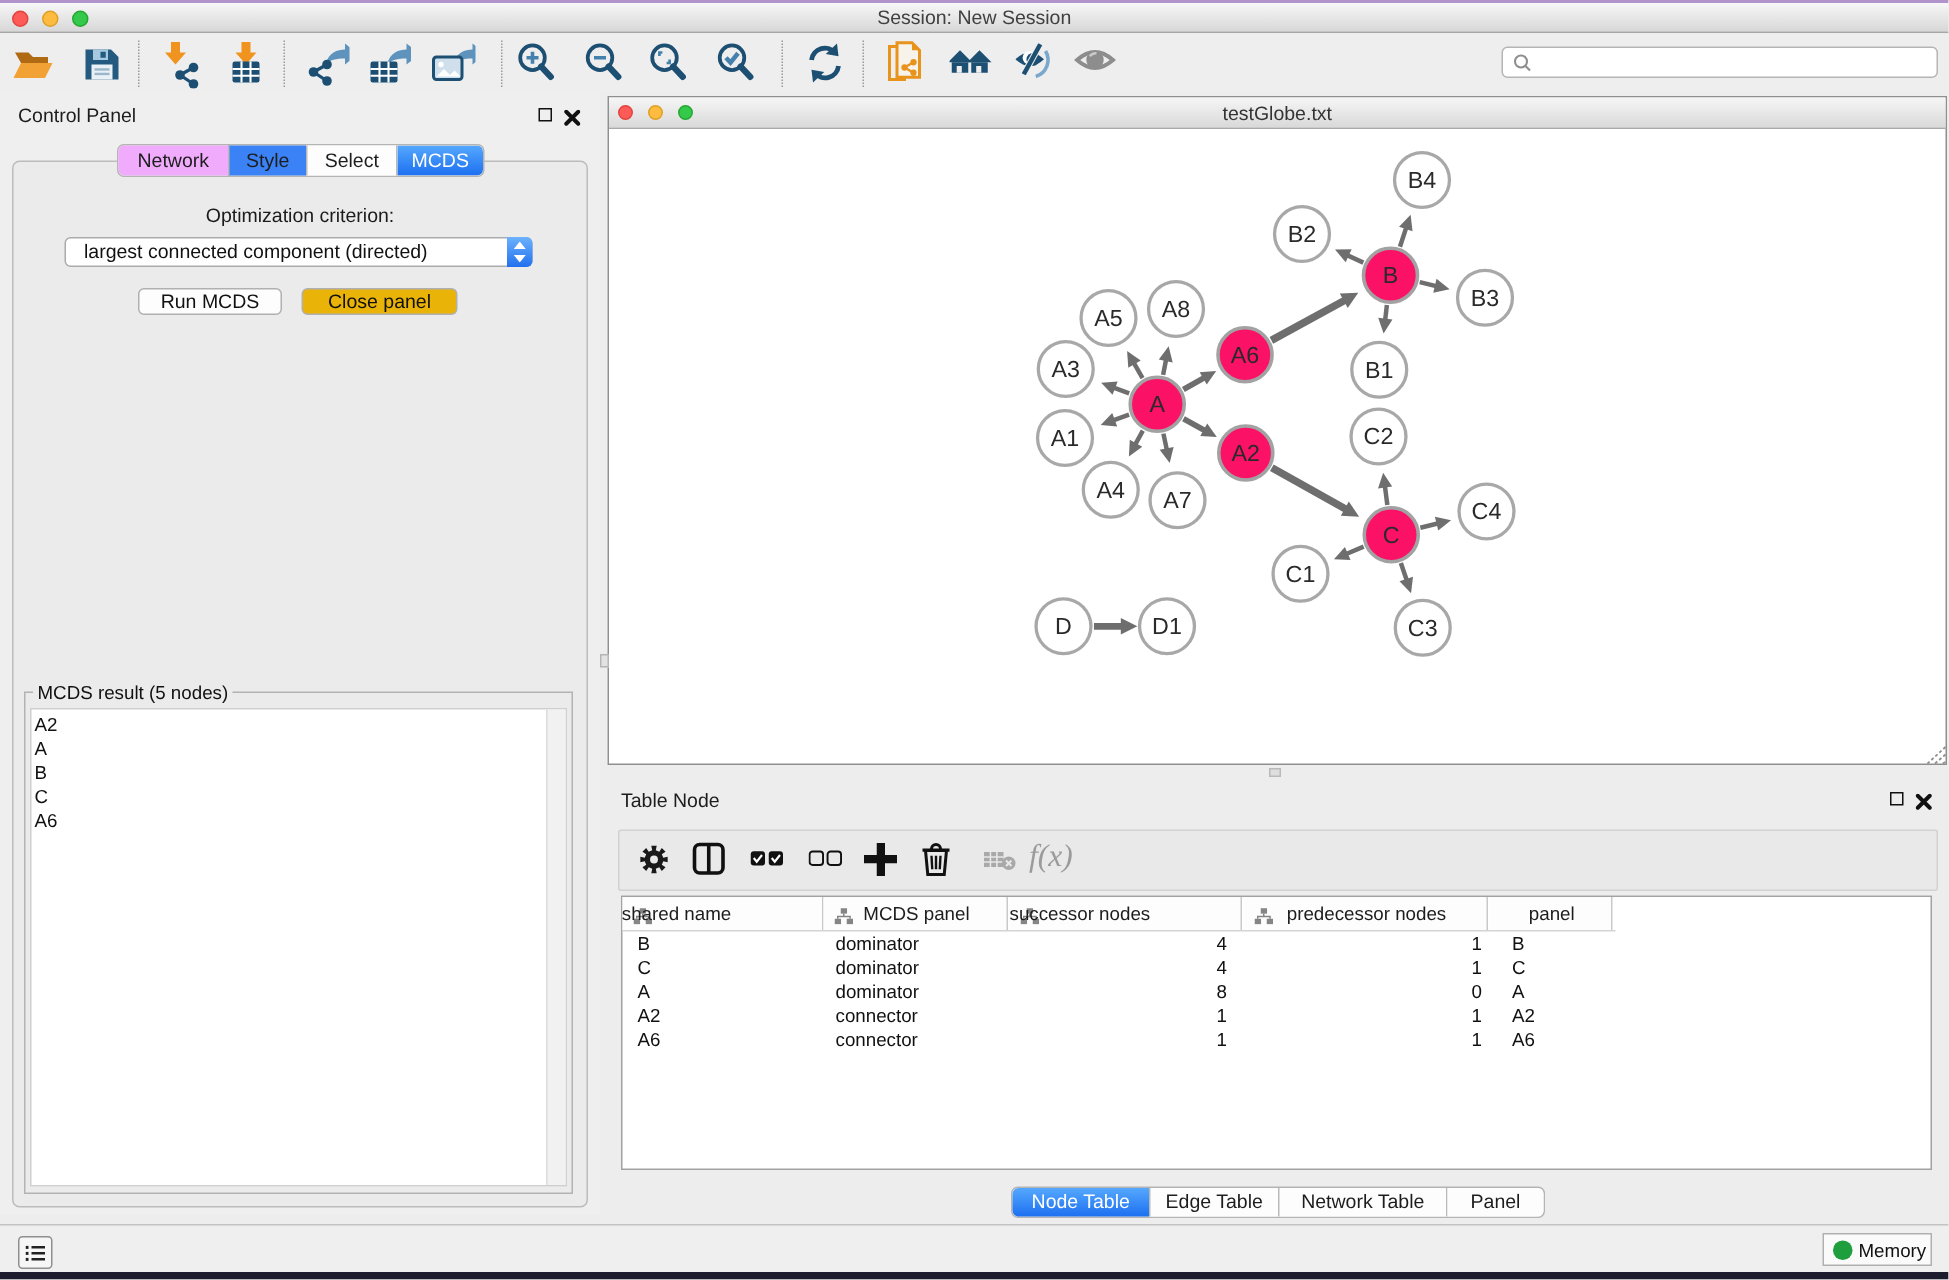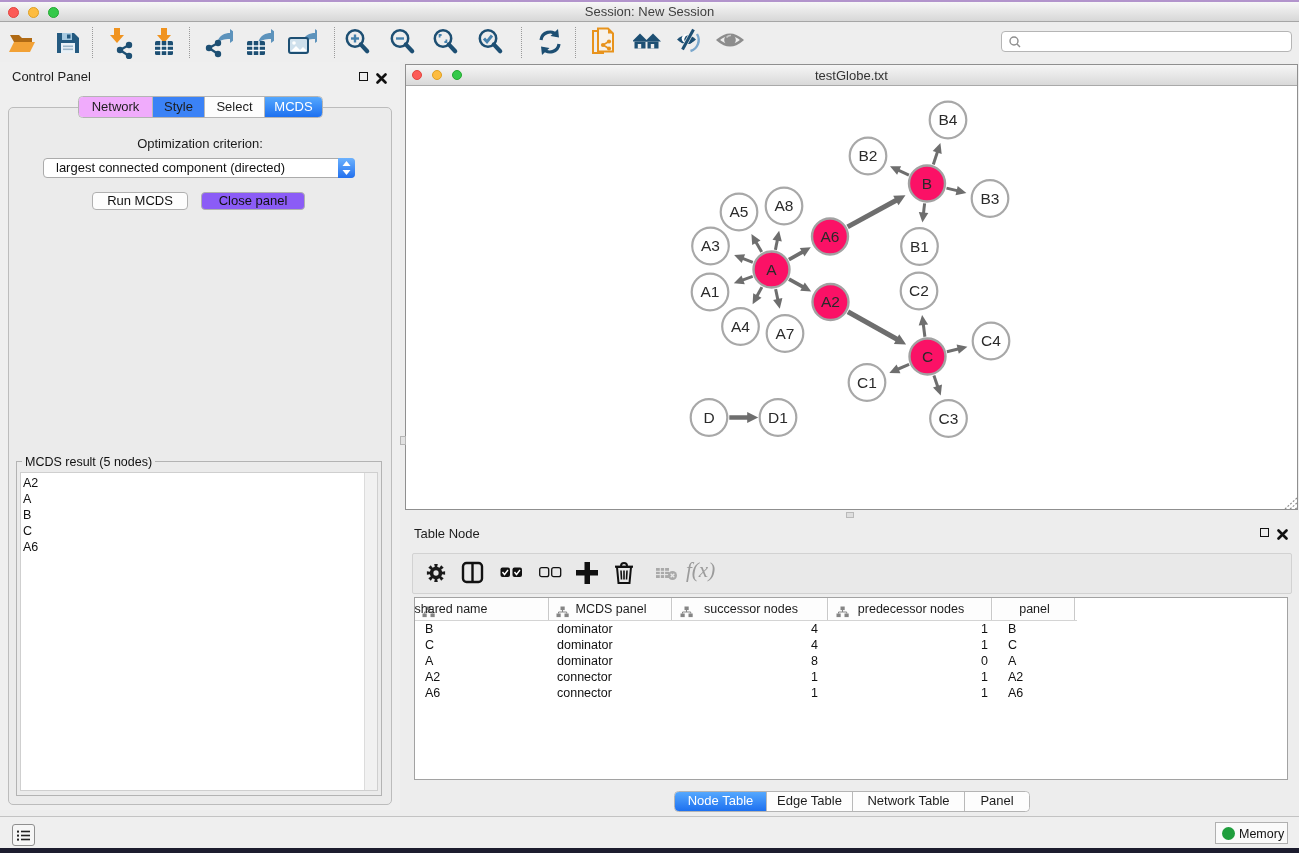--- a/index.html
+++ b/index.html
@@ -165,21 +165,21 @@
   </div>
 <div class="abs" style="left:0px;top:136px;width:400px;text-align:center;font-size:13px;color:#1b1b1b">Optimization criterion:</div>
 <div class="abs" style="left:43px;top:158px;width:312px;height:20px;background:#fff;border:1px solid #ababab;border-radius:4px"></div>
 <div class="abs" style="left:56px;top:160px;font-size:13px;color:#111">largest connected component (directed)</div>
 <div style="position:absolute;left:338px;top:158px;width:17px;height:20px;background:linear-gradient(#6cb2fe,#2270ee);border-radius:0 4px 4px 0"></div>
 <svg style="position:absolute;left:341px;top:161px" width="11" height="14">
     <path d="M5.5 0 L9.5 5 H1.5 Z" fill="#fff"></path>
     <path d="M5.5 14 L1.5 9 H9.5 Z" fill="#fff"></path>
   </svg>
 <div class="abs" style="left:92px;top:192px;width:96px;height:18px;background:#fdfdfd;border:1px solid #b0b0b0;border-radius:4px;font-size:13px;text-align:center;line-height:16px;color:#111">Run MCDS</div>
-<div class="abs" style="left:201px;top:192px;width:104px;height:18px;background:#8b5cf6;border:1px solid #b0b0b0;border-radius:4px;font-size:13px;text-align:center;line-height:16px;color:#111">Close panel</div>
+<div class="abs" style="left:201px;top:192px;width:104px;height:18px;background:#eab308;border:1px solid #b0b0b0;border-radius:4px;font-size:13px;text-align:center;line-height:16px;color:#111">Close panel</div>
 
 <div class="abs" style="left:16px;top:461px;width:366px;height:335px;border:1px solid #b3b3b3"></div>
 <div class="abs" style="left:22px;top:455px;background:#ebebeb;padding:0 3px;font-size:12.5px;color:#111">MCDS result (5 nodes)</div>
 <div class="abs" style="left:20px;top:472px;width:358px;height:319px;background:#fff;border:1px solid #cfcfcf"></div>
 <div class="abs" style="left:364px;top:473px;width:13px;height:317px;background:#f1f1f1;border-left:1px solid #dcdcdc"></div>
 <div class="abs" style="left:23px;top:475px;font-size:12.5px;color:#111">
     <div style="height:16px;line-height:16px">A2</div>
     <div style="height:16px;line-height:16px">A</div>
     <div style="height:16px;line-height:16px">B</div>
     <div style="height:16px;line-height:16px">C</div>
@@ -352,21 +352,21 @@
       <path d="M6.5 4 v2 M2.5 7.5 v-1.5 h8.2 v1.5" fill="none" stroke="#858585"></path>
     </svg></div>
 <div style="position:absolute;left:549px;top:598px;width:124px;height:22px;line-height:22px;text-align:center;font-size:12.5px;color:#1c1c1c">MCDS panel</div>
 <div style="position:absolute;left:673px;top:598px;width:155px;height:22px;border-right:1px solid #c9c9c9;background:#fdfdfd"></div>
 <div style="position:absolute;left:680px;top:603px"><svg width="13" height="12" viewBox="0 0 13 12" style="vertical-align:-1px">
       <rect x="4.5" y="0.5" width="4.2" height="3.6" fill="#858585"></rect>
       <rect x="0.5" y="7.5" width="4.2" height="3.6" fill="#858585"></rect>
       <rect x="8.5" y="7.5" width="4.2" height="3.6" fill="#858585"></rect>
       <path d="M6.5 4 v2 M2.5 7.5 v-1.5 h8.2 v1.5" fill="none" stroke="#858585"></path>
     </svg></div>
-<div style="position:absolute;left:673px;top:598px;width:156px;height:22px;line-height:22px;text-align:center;font-size:12.5px;color:#1c1c1c">successor nodes</div>
+<div style="position:absolute;left:673px;top:598px;width:156px;height:22px;line-height:22px;font-size:12.5px;color:#1c1c1c">successor nodes</div>
 <div style="position:absolute;left:829px;top:598px;width:163px;height:22px;border-right:1px solid #c9c9c9;background:#fdfdfd"></div>
 <div style="position:absolute;left:836px;top:603px"><svg width="13" height="12" viewBox="0 0 13 12" style="vertical-align:-1px">
       <rect x="4.5" y="0.5" width="4.2" height="3.6" fill="#858585"></rect>
       <rect x="0.5" y="7.5" width="4.2" height="3.6" fill="#858585"></rect>
       <rect x="8.5" y="7.5" width="4.2" height="3.6" fill="#858585"></rect>
       <path d="M6.5 4 v2 M2.5 7.5 v-1.5 h8.2 v1.5" fill="none" stroke="#858585"></path>
     </svg></div>
 <div style="position:absolute;left:829px;top:598px;width:164px;height:22px;line-height:22px;text-align:center;font-size:12.5px;color:#1c1c1c">predecessor nodes</div>
 <div style="position:absolute;left:993px;top:598px;width:82px;height:22px;border-right:1px solid #c9c9c9;background:#fdfdfd"></div>
 <div style="position:absolute;left:993px;top:598px;width:83px;height:22px;line-height:22px;text-align:center;font-size:12.5px;color:#1c1c1c">panel</div>

